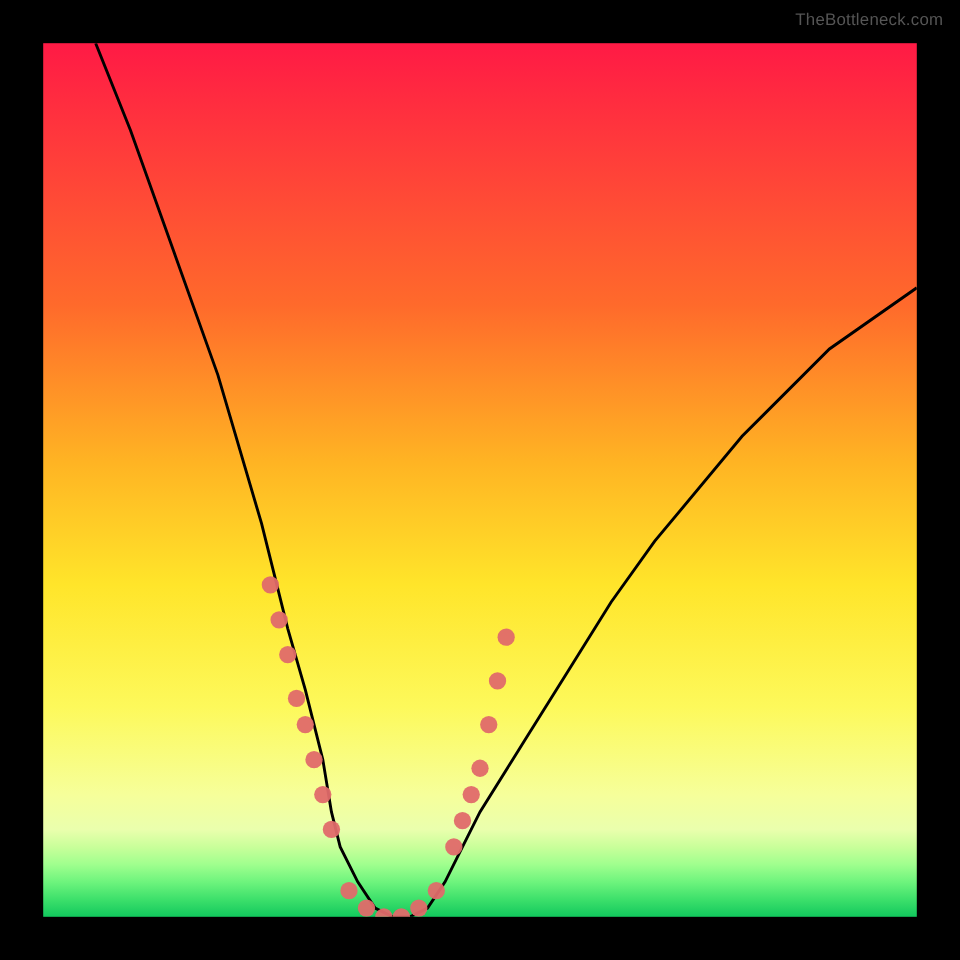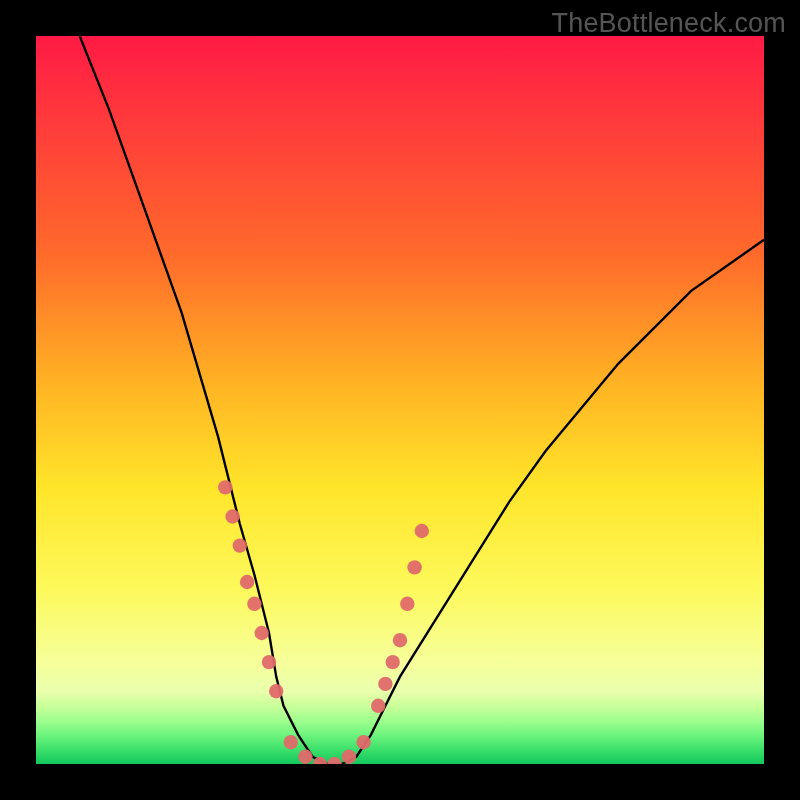--- a/index.html
+++ b/index.html
@@ -43,21 +43,21 @@
         #3de06b 98%,
         #12c85d 100%
       );
     overflow: hidden;
   }
   .watermark {
     position: absolute;
     top: 8px;
     right: 14px;
     color: #555;
-    font-size: 27px;
+    font-size: 14px;
     letter-spacing: 0.2px;
   }
   svg.curve {
     position: absolute;
     left: 0;
     top: 0;
     width: 728px;
     height: 728px;
     overflow: visible;
   }

